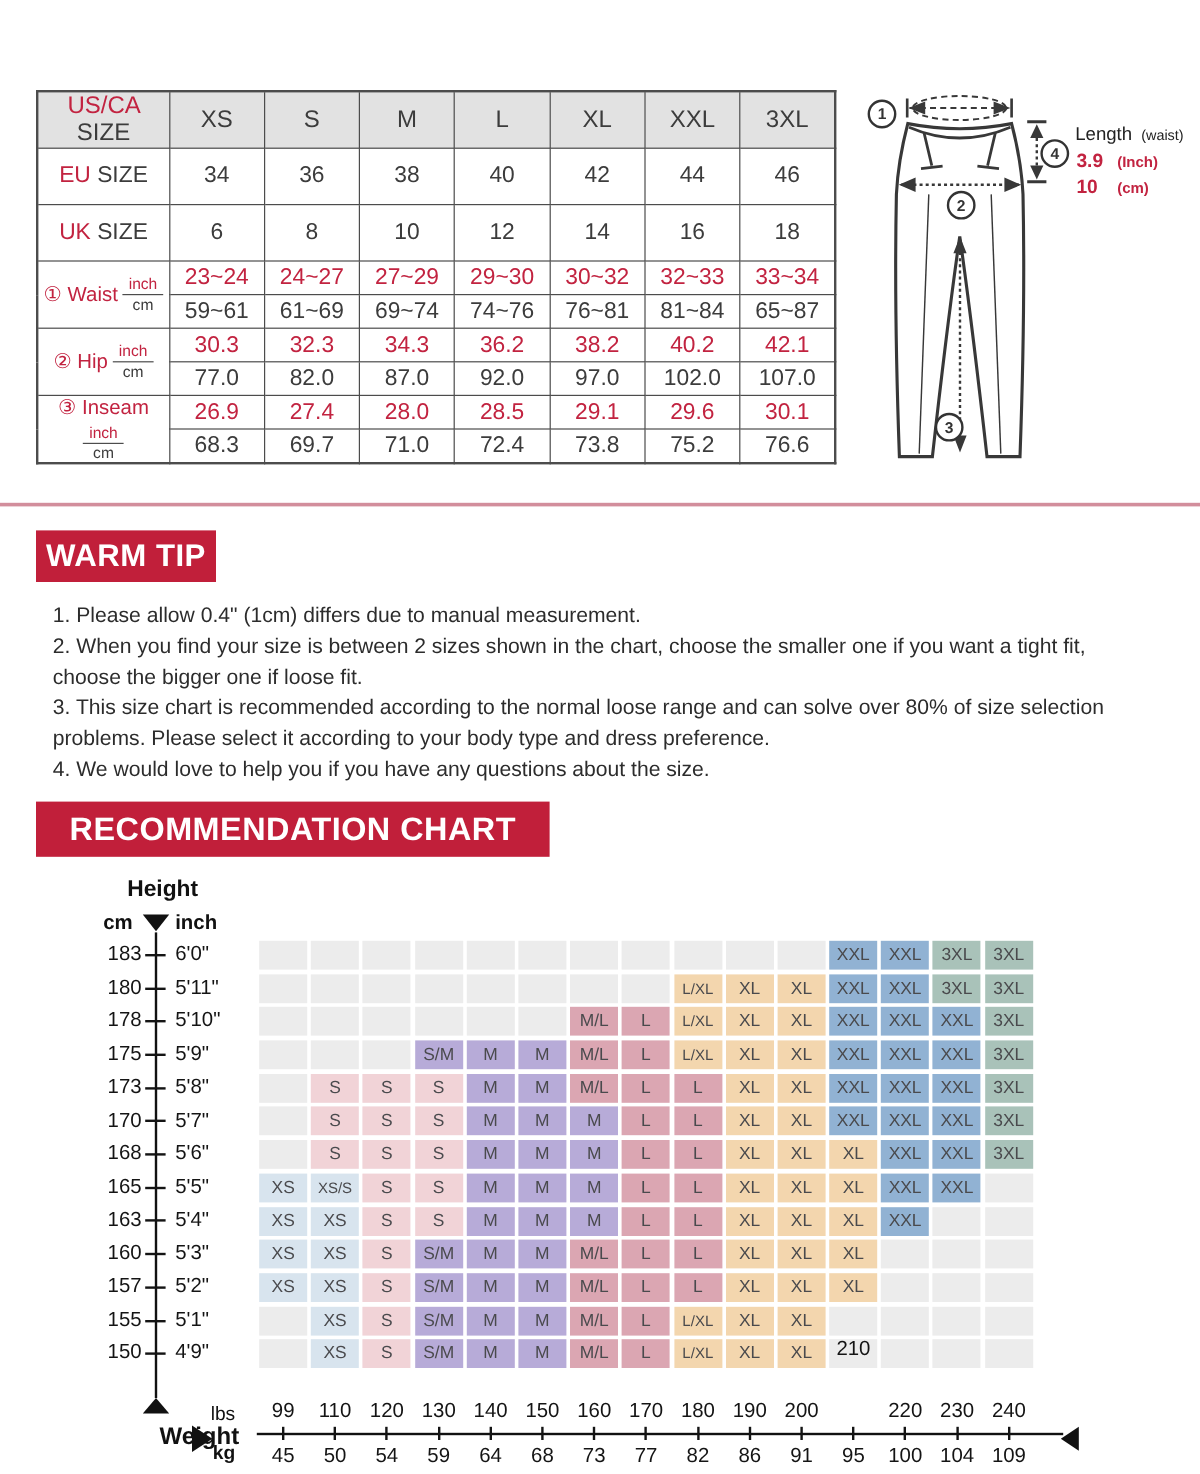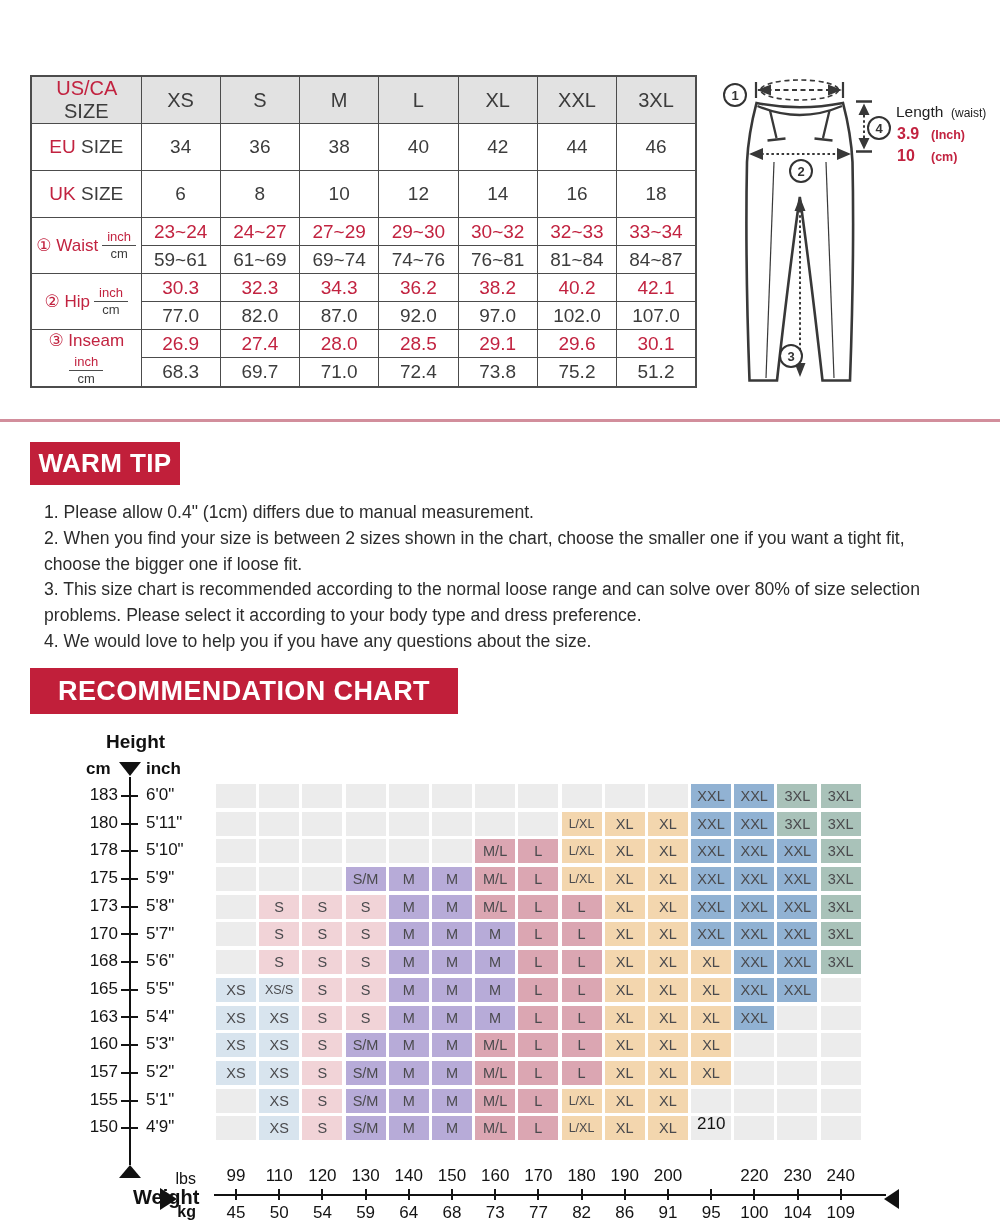--- a/index.html
+++ b/index.html
@@ -133,21 +133,21 @@
           <td class="red">32~33</td>
           <td class="red">33~34</td>
         </tr>
         <tr class="r-sub">
           <td class="drk">59~61</td>
           <td class="drk">61~69</td>
           <td class="drk">69~74</td>
           <td class="drk">74~76</td>
           <td class="drk">76~81</td>
           <td class="drk">81~84</td>
-          <td class="drk">84~87</td>
+          <td class="drk">65~87</td>
         </tr>
         <tr class="r-sub">
           <td class="mlab" rowspan="2">
             <div class="mwrap">
               <span class="m-name">② Hip</span>
               <span class="frac">
                 <span class="red">inch</span>
                 <span class="bar"></span>
                 <span class="drk">cm</span>
               </span>
@@ -189,21 +189,21 @@
           <td class="red">29.6</td>
           <td class="red">30.1</td>
         </tr>
         <tr class="r-sub">
           <td class="drk">68.3</td>
           <td class="drk">69.7</td>
           <td class="drk">71.0</td>
           <td class="drk">72.4</td>
           <td class="drk">73.8</td>
           <td class="drk">75.2</td>
-          <td class="drk">51.2</td>
+          <td class="drk">76.6</td>
         </tr>
       </tbody>
     </table>
 
   <svg id="pants-svg" width="285" height="335" viewBox="715 70 285 335">
 
     <path class="dline" stroke-width="2.6" fill="#ffffff" d="M756.5,103 C751,124 748,141 747,162 C745.5,235 747,312 749.5,380.5 L777,380.5
          C783,327 791,258 799.8,197 C808.5,258 816.5,327 822.5,380.5 L850,380.5
          C852.5,312 854,235 852.5,162 C851.5,141 848.5,124 843,103 Q799.8,111.5 756.5,103 Z"></path>
     <path class="dline" stroke-width="2.3" d="M757.5,106 Q799.5,124 842,106"></path>

